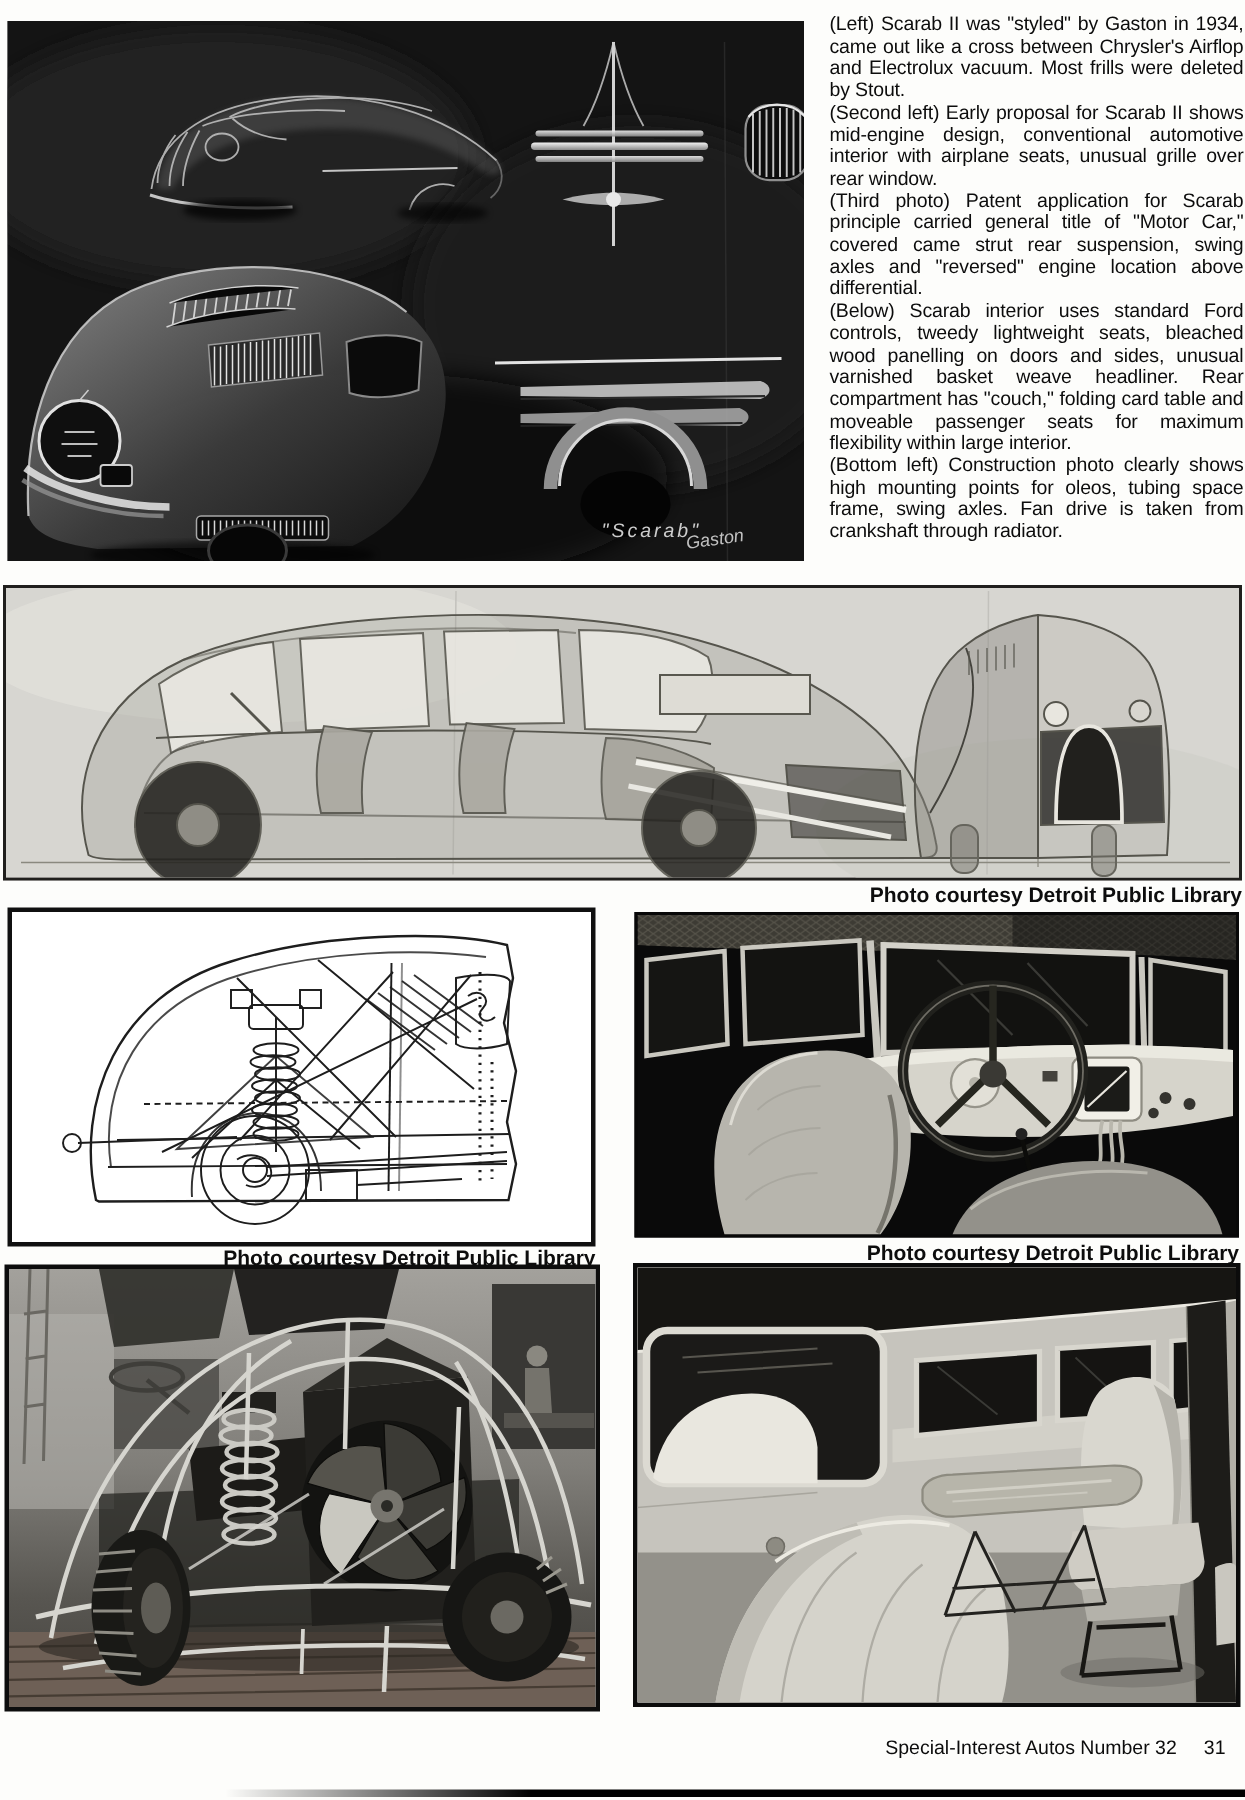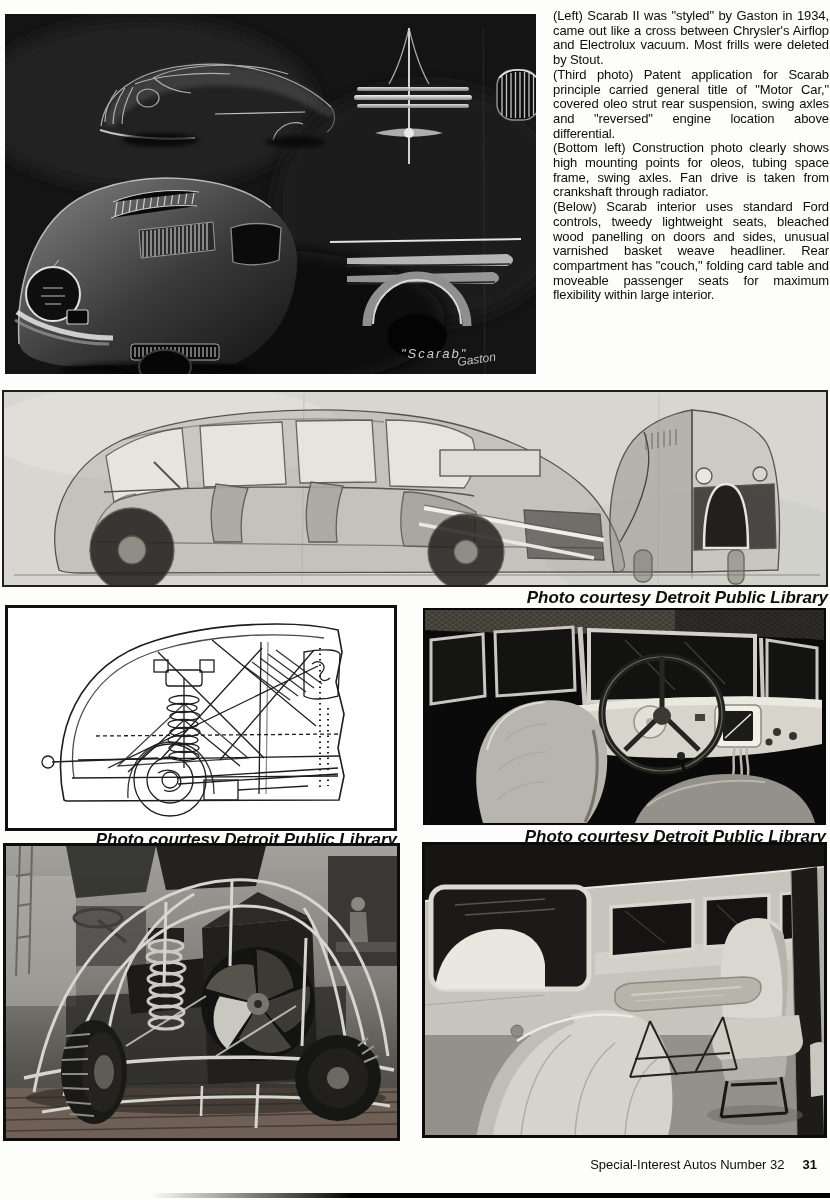--- a/index.html
+++ b/index.html
@@ -11,28 +11,28 @@
   .patent       { left:5px;   top:605px; border:3px solid #101010; background:#ffffff; }
   .dash         { left:423px; top:608px; border:2px solid #080808; background:#0a0a0a; }
   .construction { left:3px;   top:843px; border:3px solid #0d0d0d; }
   .rearint      { left:422px; top:842px; border:3px solid #0b0b0b; }
 
   .text-col { position:absolute; left:553px; top:9px; width:276px; }
   .text-col p { margin:0; text-align:justify; font-size:13px; line-height:14.7px;
                 color:#0c0c0c; letter-spacing:-0.1px; }
   .lead { font-weight:400; }
 
-  .credit { position:absolute; font-size:17px; font-weight:700; color:#0d0d0d;font-style:italic; }
+  .credit { position:absolute; font-size:14px; font-weight:700; color:#0d0d0d; }
   .credit-mid   { top:588px; left:2px;  width:826px; text-align:right; }
   .credit-left  { top:830px; left:5px;  width:392px; text-align:right; }
   .credit-right { top:827px; left:423px; width:403px; text-align:right; }
 
   .footer { position:absolute; top:1157px; right:13px; font-size:13px;
             display:flex; gap:18px; align-items:flex-end; color:#0c0c0c; }
-  .footer .pagenum { font-weight:700; }
+  .footer .pagenum { font-weight:400; }
 
   .bottom-bar { position:absolute; left:150px; right:0; top:1193px; height:5px;
                 background:linear-gradient(to right, rgba(0,0,0,0), #000 30%); }
 </style>
 </head>
 <body>
 
 <div class="page">
 
   <svg class="panel art" width="531" height="360" viewBox="0 0 531 360">
@@ -128,23 +128,24 @@
       <path d="M368,310 A44,44 0 0 1 456,310" stroke="#d8d8d8" stroke-width="2" fill="none"></path>
       <ellipse cx="412" cy="322" rx="30" ry="22" fill="#040404"></ellipse>
     </g>
 
     <text x="396" y="344" font-size="13" font-style="italic" letter-spacing="2" fill="#cdcdcd">"Scarab"</text>
     <text x="453" y="352" font-size="12" font-style="italic" fill="#c2c2c2" transform="rotate(-8 453 352)">Gaston</text>
   </svg>
 
   <div class="text-col">
     <p><span class="lead">(Left)</span> <span>Scarab II was "styled" by Gaston in 1934, came out like a cross between Chrysler's Airflop and Electrolux vacuum. Most frills were deleted by Stout.</span></p>
-    <p><span class="lead">(Third photo)</span> <span>Patent application for Scarab principle carried general title of "Motor Car," covered oleo strut rear suspension, swing axles and "reversed" engine location above differential.</span></p>
+    <p><span class="lead">(Second left)</span> <span>Early proposal for Scarab II shows mid-engine design, conventional automotive interior with airplane seats, unusual grille over rear window.</span></p>
+    <p><span class="lead">(Third photo)</span> <span>Patent application for Scarab principle carried general title of "Motor Car," covered came strut rear suspension, swing axles and "reversed" engine location above differential.</span></p>
+    <p><span class="lead">(Below)</span> <span>Scarab interior uses standard Ford controls, tweedy lightweight seats, bleached wood panelling on doors and sides, unusual varnished basket weave headliner. Rear compartment has "couch," folding card table and moveable passenger seats for maximum flexibility within large interior.</span></p>
     <p><span class="lead">(Bottom left)</span> <span>Construction photo clearly shows high mounting points for oleos, tubing space frame, swing axles. Fan drive is taken from crankshaft through radiator.</span></p>
-    <p><span class="lead">(Below)</span> <span>Scarab interior uses standard Ford controls, tweedy lightweight seats, bleached wood panelling on doors and sides, unusual varnished basket weave headliner. Rear compartment has "couch," folding card table and moveable passenger seats for maximum flexibility within large interior.</span></p>
   </div>
 
   <svg class="panel cutaway" width="822" height="193" viewBox="0 0 822 193">
     <rect width="822" height="193" fill="#d7d6d1"></rect>
     <ellipse cx="160" cy="40" rx="180" ry="50" fill="#e2e1dc" opacity="0.7"></ellipse>
     <ellipse cx="700" cy="160" rx="160" ry="60" fill="#cfcec9" opacity="0.7"></ellipse>
     <path d="M300,2 L298,191 M655,2 L654,191" stroke="#c2c1bc" stroke-width="1"></path>
     <path d="M10,183 L816,183" stroke="#8a897f" stroke-width="1"></path>
     <g stroke="#55544c" stroke-width="1.3" fill="none">
       <path d="M55,178 C42,130 58,76 118,48 C180,21 300,12 392,22 C470,30 540,58 580,95 C602,116 616,146 620,170 C622,178 618,180 610,180 L78,181 C64,181 58,180 55,178 Z" fill="rgba(150,148,140,0.30)"></path>

